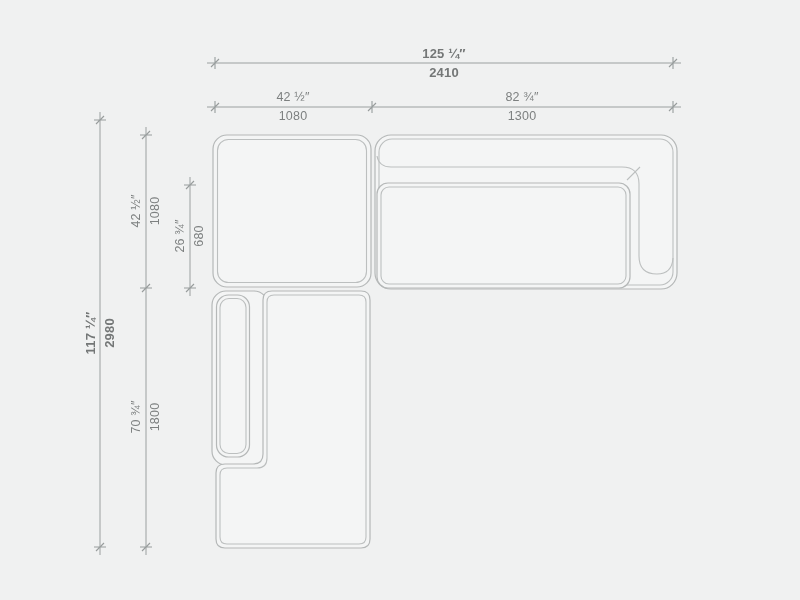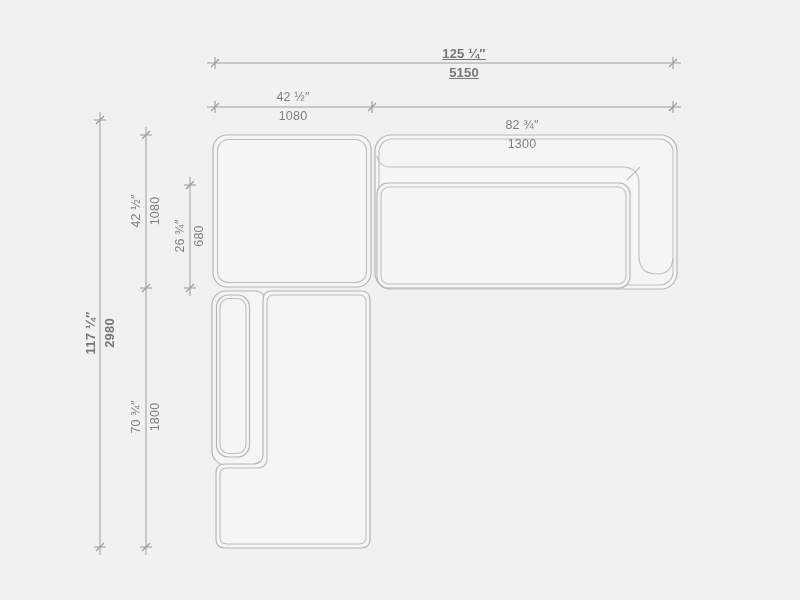--- a/index.html
+++ b/index.html
@@ -74,31 +74,31 @@
       <path class="tick" d="M140,135 H152 M142,139 L150,131"></path>
       <path class="tick" d="M140,288 H152 M142,292 L150,284"></path>
       <path class="tick" d="M140,547 H152 M142,551 L150,543"></path>
 
       <path class="dim-line" d="M190,177 V296"></path>
       <path class="tick" d="M184,185 H196 M186,189 L194,181"></path>
       <path class="tick" d="M184,288 H196 M186,292 L194,284"></path>
     </g>
   </svg>
 
-  <div class="dim-label bold h-center" style="left:464px;top:63px;text-decoration:underline;">
+  <div class="dim-label bold h-center" style="left:444px;top:63px;">
     <span class="val">125 ¼″</span>
-    <span class="val">5150</span>
+    <span class="val">2410</span>
   </div>
 
   <div class="dim-label h-center" style="left:293px;top:107px;">
     <span class="val">42 ½″</span>
     <span class="val">1080</span>
   </div>
 
-  <div class="dim-label h-center" style="left:522px;top:107px;margin-top:28px;">
+  <div class="dim-label h-center" style="left:522px;top:107px;">
     <span class="val">82 ¾″</span>
     <span class="val">1300</span>
   </div>
 
   <div class="dim-label bold v-center" style="left:100px;top:333px;">
     <span class="val">117 ¼″</span>
     <span class="val">2980</span>
   </div>
 
   <div class="dim-label v-center" style="left:146px;top:211px;">

